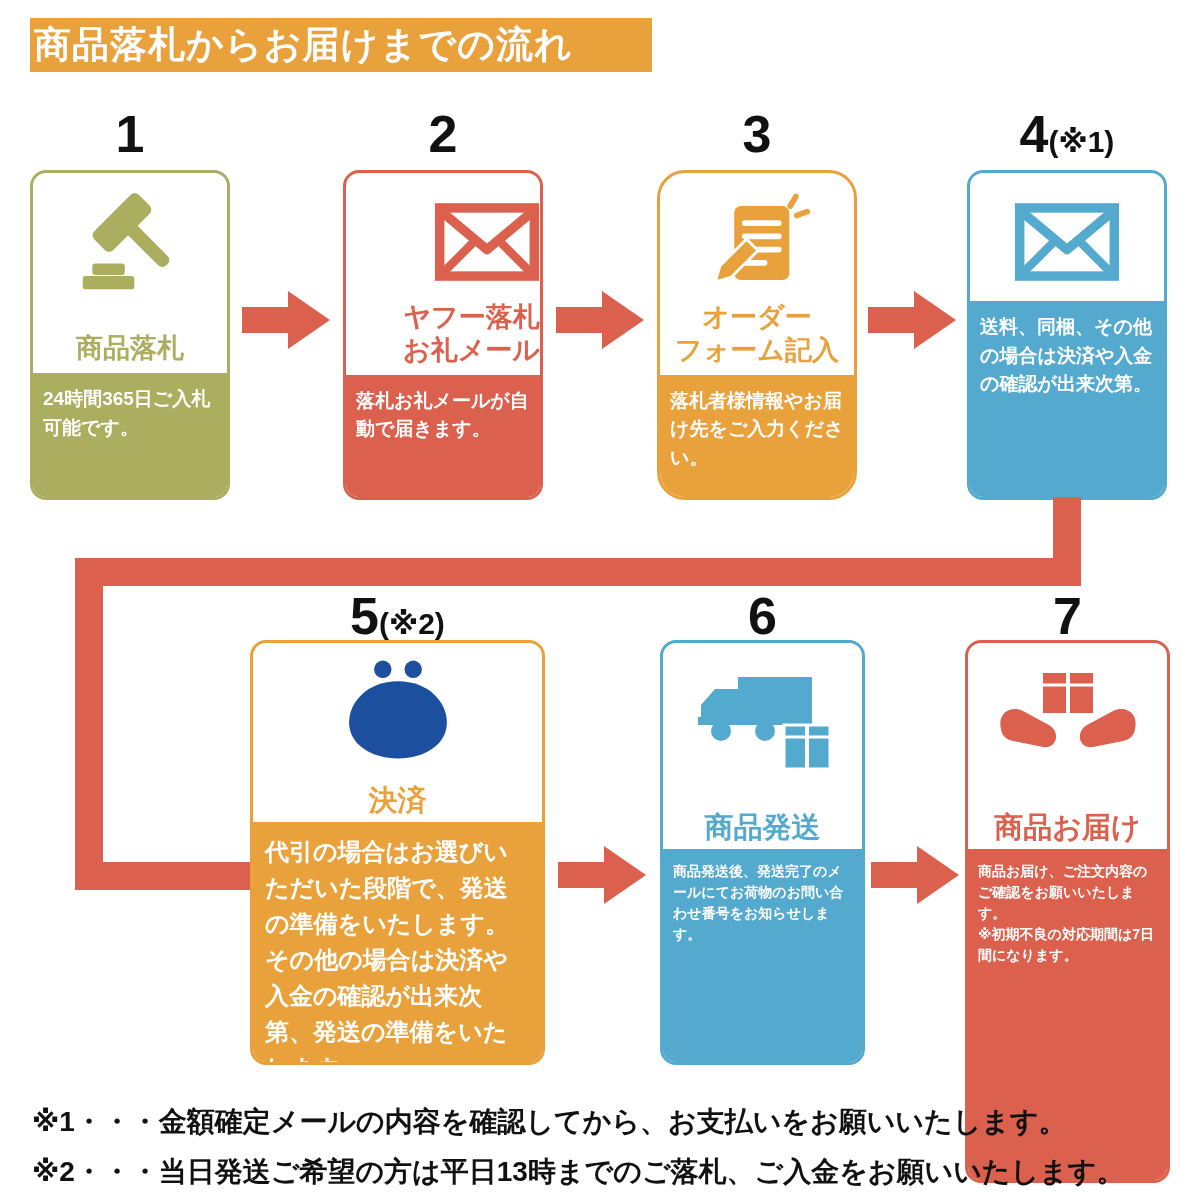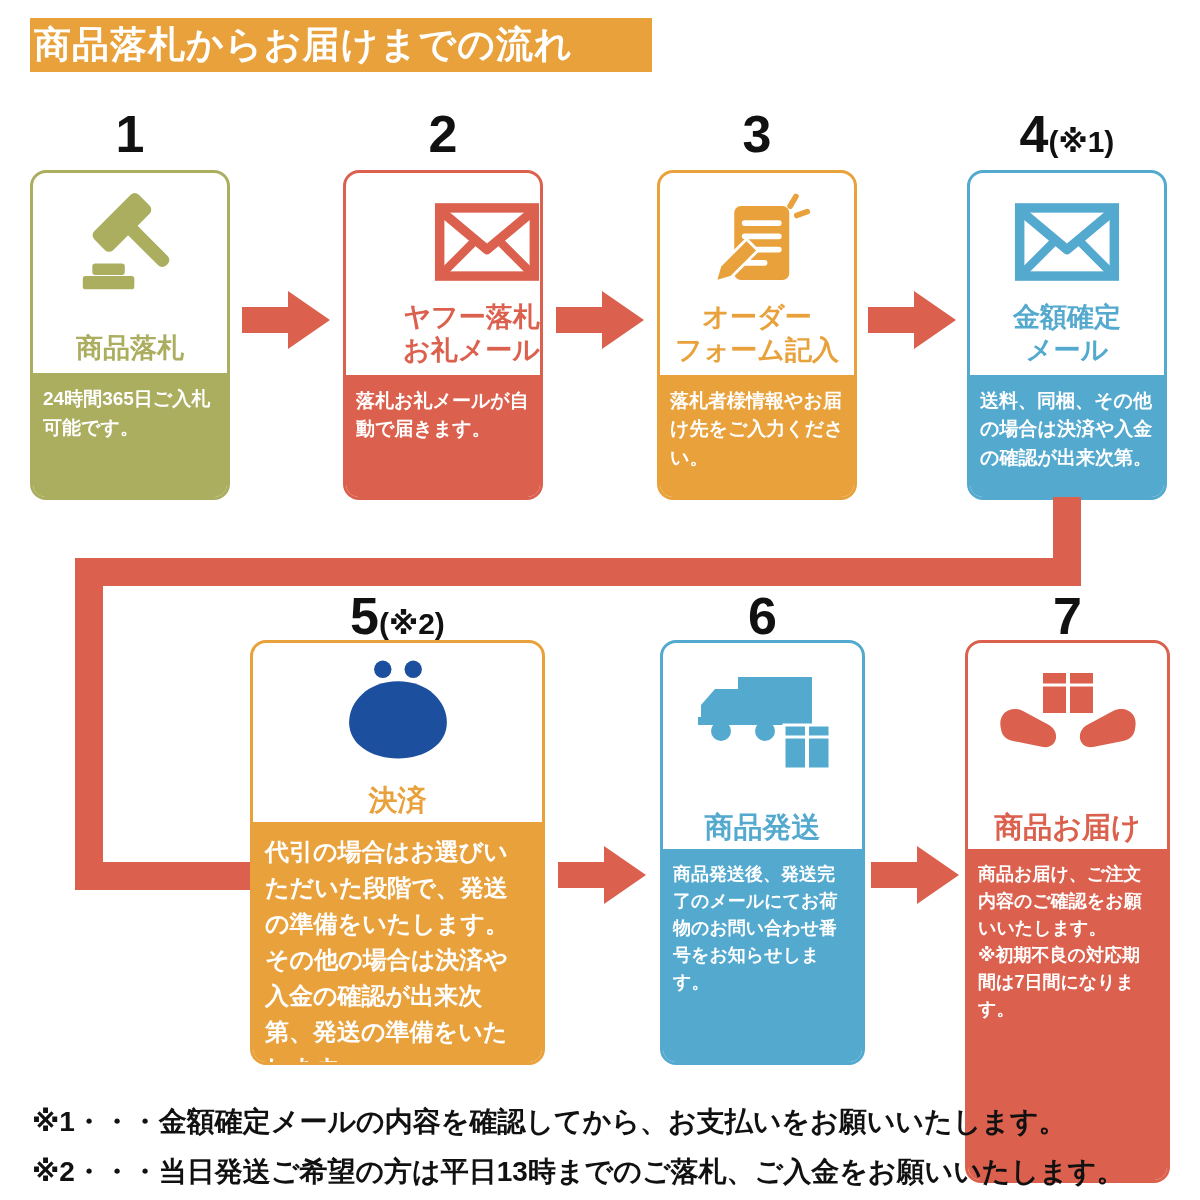--- a/index.html
+++ b/index.html
@@ -19,21 +19,21 @@
           overflow:hidden; display:flex; flex-direction:column; }
   .card-icon { display:flex; align-items:center; justify-content:center; color:var(--ic,var(--c)); padding-top:10px; }
   .top .card-icon { height:128px; }
   .bot .card-icon { height:150px; }
   .card-title { color:var(--c); text-align:center; white-space:pre-line;
                 display:flex; align-items:flex-end; justify-content:center; }
   .top .card-title { font-size:27px; line-height:1.22; min-height:72px; padding-bottom:8px; }
   .bot .card-title { font-size:29px; line-height:1.2; min-height:56px; padding-bottom:4px; }
   .card-desc { background:var(--c); color:#fff; flex:1; padding:12px 10px; white-space:pre-line; line-height:1.5; }
   .top .card-desc { font-size:19px; }
-  .bot .card-desc { font-size:18px; }
+  .bot .card-desc { font-size:14px; }
   .card[data-step="4"] .card-desc { font-size:24px; padding:12px; }
 
   .arrow { position:absolute; }
   .arrow path { fill:var(--color-arrow,#DB614E); }
   .seg { position:absolute; background:var(--color-arrow,#DB614E); }
 
   .footnote { position:absolute; left:32px; font-size:28px; line-height:40px; color:var(--color-footnote,#111); white-space:nowrap; }
 </style>
 </head>
 <body>
@@ -70,21 +70,21 @@
         <rect x="6" y="8" width="100" height="72" fill="none" stroke="currentColor" stroke-width="10"></rect>
         <path d="M8 12 L56 52 L104 12" fill="none" stroke="currentColor" stroke-width="10" stroke-linejoin="round"></path>
         <path d="M10 76 L44 42 M102 76 L68 42" fill="none" stroke="currentColor" stroke-width="9"></path>
       </svg>
     </div>
     <div class="card-title">ヤフー落札
 お礼メール</div>
     <div class="card-desc">落札お礼メールが自動で届きます。</div>
   </div>
 
-  <div class="card top" data-step="2" style="left: 657px; top: 170px; width: 200px; height: 330px; --c: #E9A13B; --ic: #E9A13B;">
+  <div class="card top" data-step="2" style="left: 657px; top: 170px; width: 200px; height: 330px; border-radius: 28px; --c: #E9A13B; --ic: #E9A13B;">
     <div class="card-icon">
       <svg width="110" height="100" viewBox="0 0 116 104">
         <rect x="34" y="14" width="58" height="78" rx="7" fill="currentColor"></rect>
         <g stroke="#fff" stroke-width="6" stroke-linecap="round" fill="none">
           <path d="M45 32 H81"></path>
             <path d="M45 46 H81"></path>
             <path d="M45 60 H81"></path>
             <path d="M45 74 H66"></path>
         </g>
         <path d="M14 94 L31 89 L59 61 L47 49 L19 77 Z" fill="currentColor" stroke="#fff" stroke-width="3"></path>
@@ -100,22 +100,20 @@
   </div>
 
   <div class="card top" data-step="3" style="left: 967px; top: 170px; width: 200px; height: 330px; --c: #54A9CE; --ic: #54A9CE;">
     <div class="card-icon">
       <svg width="106" height="84" viewBox="0 0 112 88">
         <rect x="6" y="8" width="100" height="72" fill="none" stroke="currentColor" stroke-width="10"></rect>
         <path d="M8 12 L56 52 L104 12" fill="none" stroke="currentColor" stroke-width="10" stroke-linejoin="round"></path>
         <path d="M10 76 L44 42 M102 76 L68 42" fill="none" stroke="currentColor" stroke-width="9"></path>
       </svg>
     </div>
-    <div class="card-title">金額確定
-メール</div>
     <div class="card-desc">送料、同梱、その他の場合は決済や入金の確認が出来次第。</div>
   </div>
 
   <svg class="arrow" style="left:242px;top:291px" width="88" height="58" viewBox="0 0 88 58">
       <path d="M0 16 H46 V0 L88 29 L46 58 V42 H0 Z"></path>
     </svg>
   <svg class="arrow" style="left:556px;top:291px" width="88" height="58" viewBox="0 0 88 58">
       <path d="M0 16 H46 V0 L88 29 L46 58 V42 H0 Z"></path>
     </svg>
   <svg class="arrow" style="left:868px;top:291px" width="88" height="58" viewBox="0 0 88 58">

